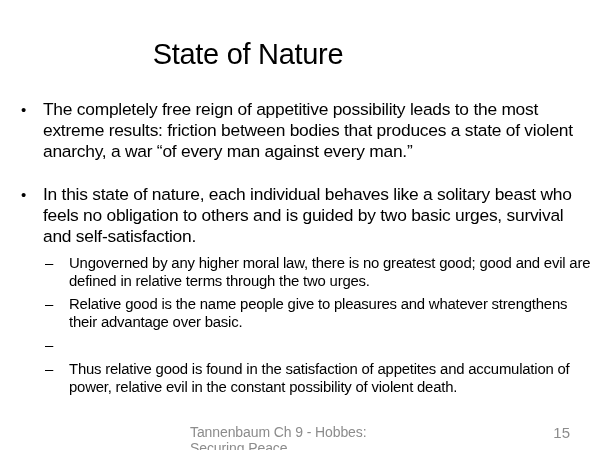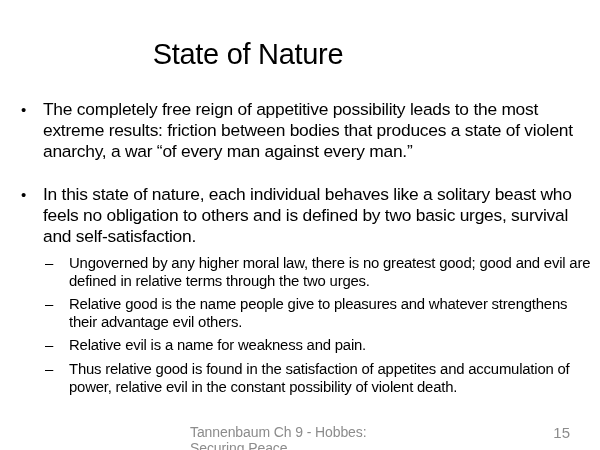--- a/index.html
+++ b/index.html
@@ -42,36 +42,35 @@
   <div class="title">State of Nature</div>
 
   <div class="content">
     <div class="l1" style="top:99px;">
       <span class="mark">•</span>
       <span>The completely free reign of appetitive possibility leads to the most extreme results: friction between bodies that produces a state of violent anarchy, a war “of every man against every man.”</span>
     </div>
 
     <div class="l1" style="top:184px;">
       <span class="mark">•</span>
-      <span>In this state of nature, each individual behaves like a solitary beast who feels no obligation to others and is defined by two basic urges, survival and self-satisfaction.</span>
+      <span>In this state of nature, each individual behaves like a solitary beast who feels no obligation to others and is guided by two basic urges, survival and self-satisfaction.</span>
     </div>
 
     <div class="l2" style="top:255px;">
       <span class="mark">–</span>
       <span>Ungoverned by any higher moral law, there is no greatest good; good and evil are defined in relative terms through the two urges.</span>
     </div>
 
     <div class="l2" style="top:296px;">
       <span class="mark">–</span>
-      <span>Relative good is the name people give to pleasures and whatever strengthens their advantage evil others.</span>
+      <span>Relative good is the name people give to pleasures and whatever strengthens their advantage over basic.</span>
     </div>
 
     <div class="l2" style="top:337px;">
       <span class="mark">–</span>
-      <span>Relative evil is a name for weakness and pain.</span>
     </div>
 
     <div class="l2" style="top:361px;">
       <span class="mark">–</span>
       <span>Thus relative good is found in the satisfaction of appetites and accumulation of power, relative evil in the constant possibility of violent death.</span>
     </div>
   </div>
 
   <div class="footer-text">Tannenbaum Ch 9 - Hobbes: Securing Peace</div>
   <div class="page-num">15</div>

